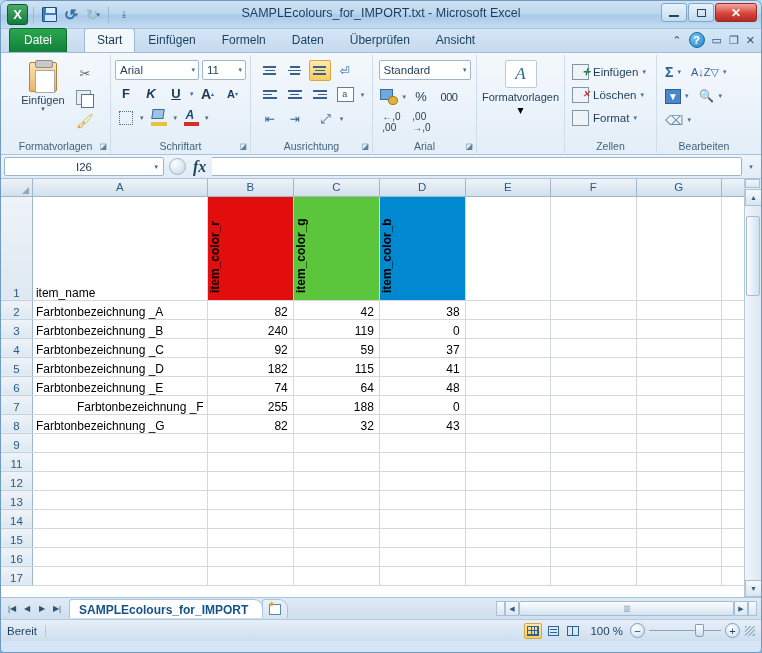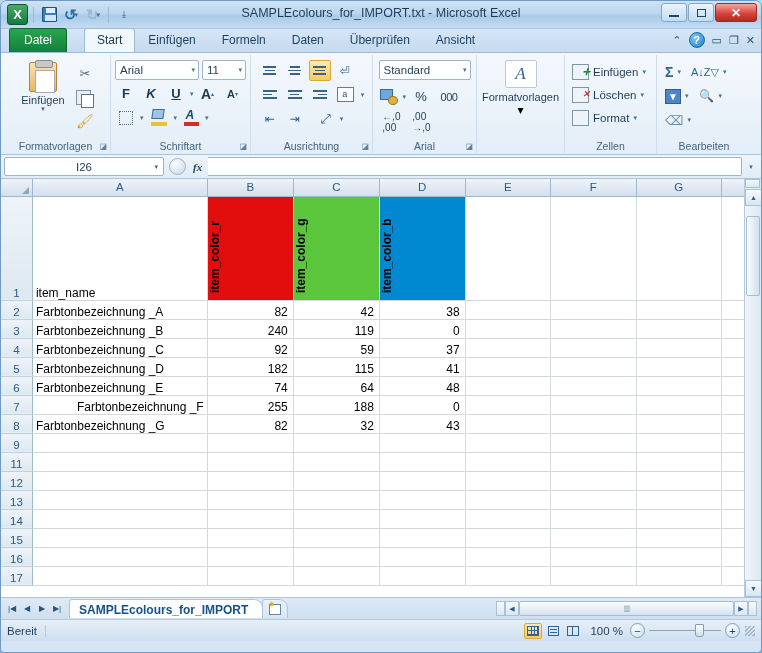--- a/index.html
+++ b/index.html
@@ -212,21 +212,21 @@
     display:flex;align-items:center;justify-content:center;position:relative;
     font-size:11.5px;color:#1c3a54;
   }
   .namebox .nb-caret{position:absolute;right:5px;font-size:7px;color:#3f6a8e;}
   .fxgroup{display:flex;align-items:center;gap:3px;margin-left:5px;}
   .fx-btn{
     width:17px;height:17px;border-radius:50%;
     background:radial-gradient(circle at 35% 30%,#fdfefe,#c6d6e4);
     border:1px solid #9db5ca;cursor:pointer;
   }
-  .fx-lbl{font-size:11px;font-style:italic;font-family:"Liberation Serif",serif;color:#24465f;padding:0 4px;font-weight:bold;text-align:center;}
+  .fx-lbl{font-size:16px;font-style:italic;font-family:"Liberation Serif",serif;color:#24465f;padding:0 4px;font-weight:bold;text-align:center;}
   .fbar-input{
     flex:1;height:19px;background:#fff;border:1px solid #9db5ca;border-left:none;border-radius:0 2px 2px 0;
     margin-left:2px;margin-right:2px;
   }
   .fbar-expand{width:14px;text-align:center;font-size:7px;color:#3f6a8e;cursor:pointer;}
 
   
   .gridwrap{position:relative;height:418px;background:#fff;overflow:hidden;}
   table.sheet{border-collapse:collapse;table-layout:fixed;}
   .corner{

